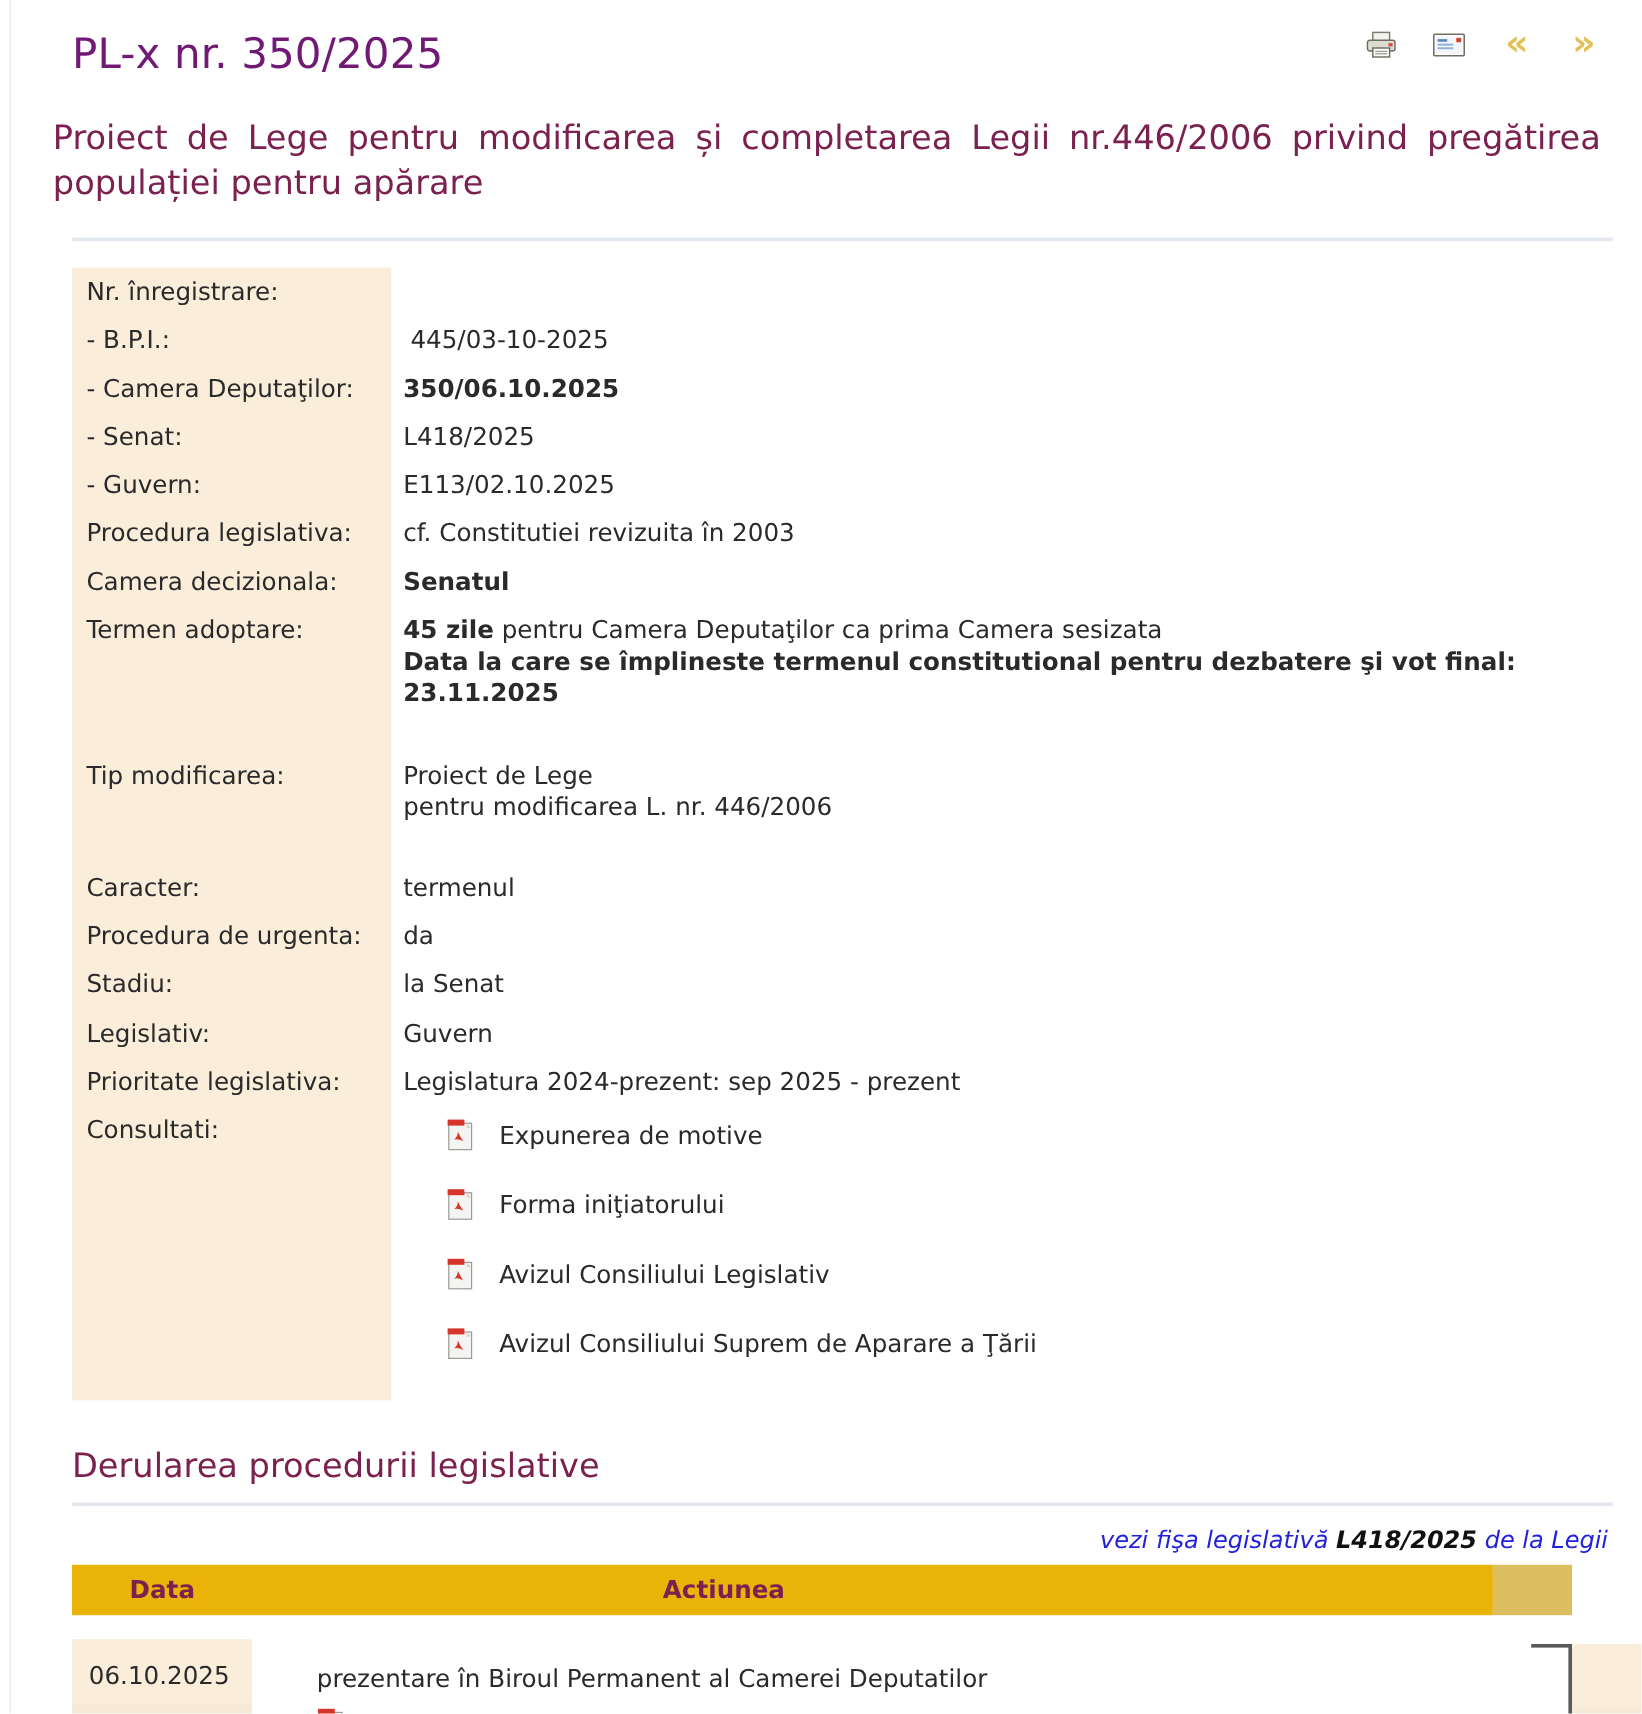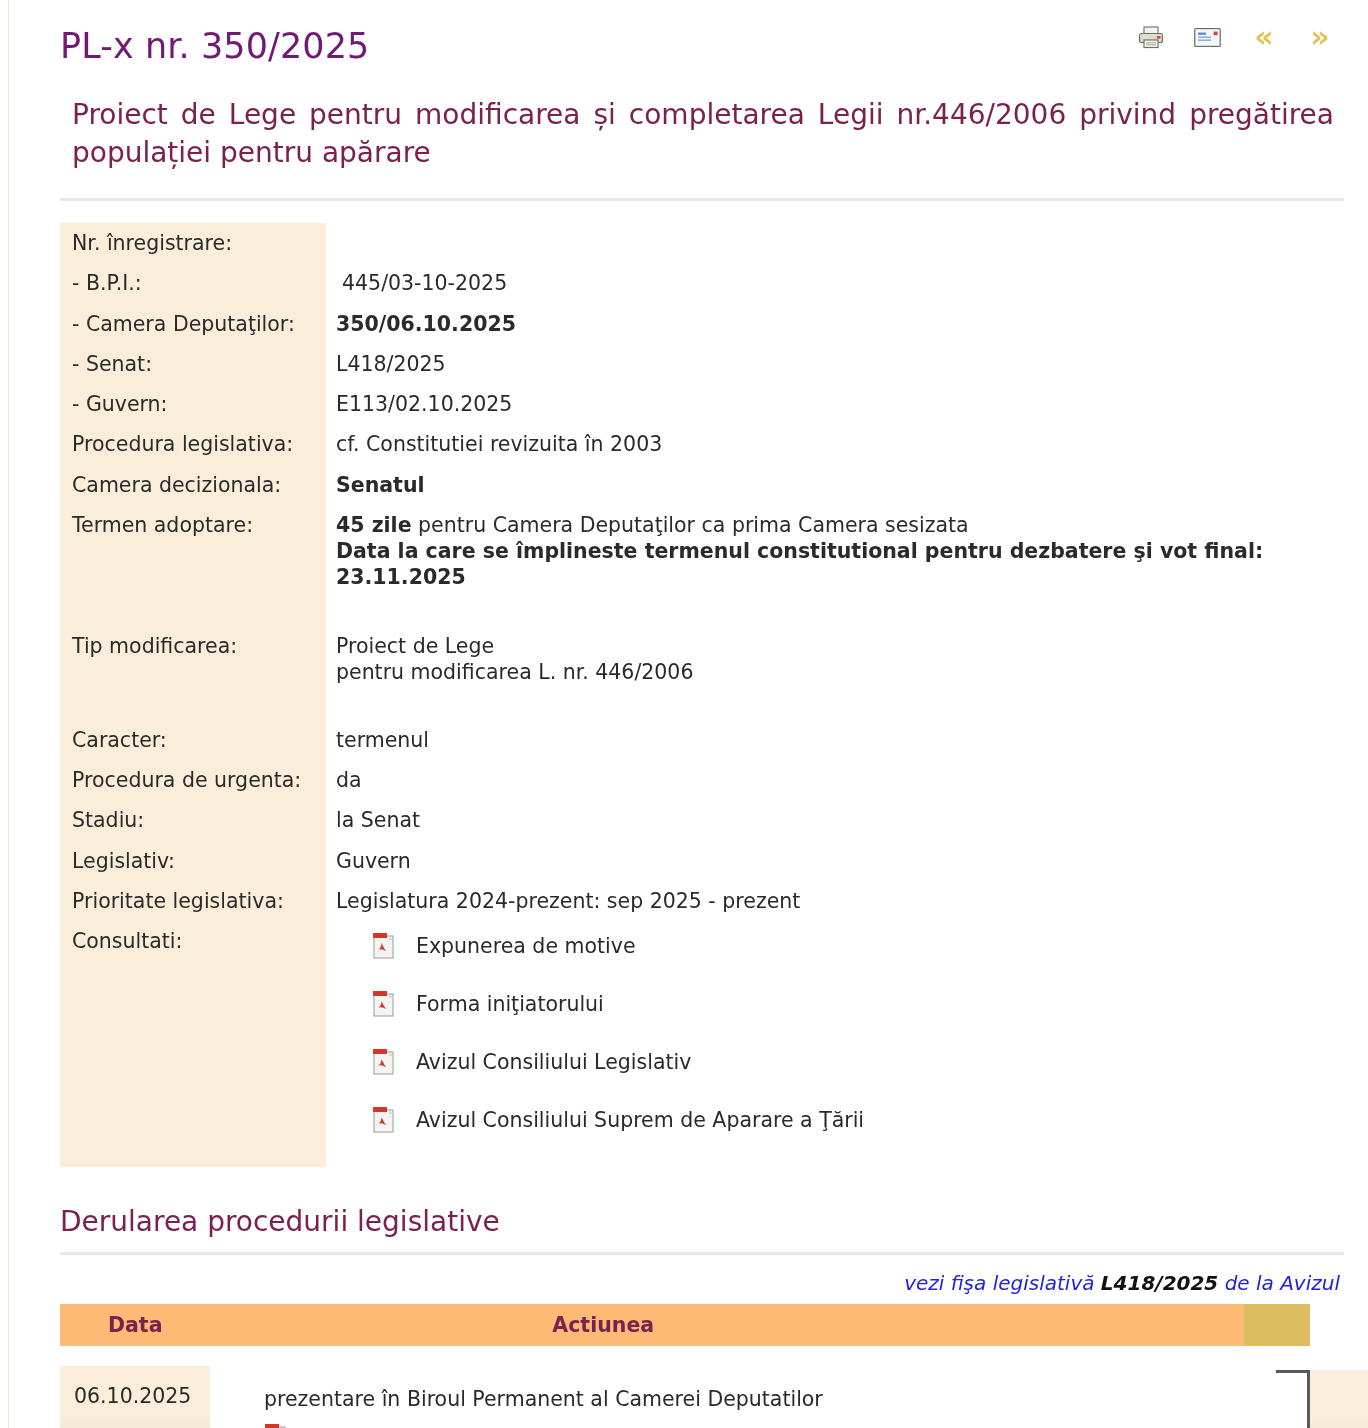--- a/index.html
+++ b/index.html
@@ -69,21 +69,21 @@
     font-size: 30px;
     line-height: 30px;
     color: #e3c05a;
     font-weight: 700;
     letter-spacing: -2px;
     font-family: "DejaVu Sans", "Liberation Sans", sans-serif;
   }
 
   
   .doc-title {
-    margin: 0 12px 0 32px;
+    margin: 0 12px 0 4px;
     padding-bottom: 26px;
     font-size: 28px;
     line-height: 1.36;
     color: #7b2150;
     text-align: justify;
     text-justify: inter-word;
     font-weight: 400;
   }
   .rule {
     height: 3px;
@@ -172,21 +172,21 @@
     margin-left: 20px;
     margin-right: 0;
     position: relative;
   }
   .proc-head {
     display: grid;
     grid-template-columns: 1184px 66px 58px;
     height: 42px;
   }
   .th {
-    background: #fdba74;
+    background: #eab308;
     color: #7b2150;
     font-weight: bold;
     font-size: 20.5px;
     display: flex;
     align-items: center;
   }
   .th.data { padding-left: 48px; }
   .th.act  { justify-content: center; padding-right: 200px; }
   .th.blank { background: #ddbe5e; }
   .th.edge { background: transparent; }
@@ -379,21 +379,21 @@
         </div>
 
       </div>
     </div>
   </div>
 
   <div class="sect-title">Derularea procedurii legislative</div>
   <div class="rule2"></div>
 
   <div class="senat-link">
-    <span>vezi fişa legislativă </span><span class="bk">L418/2025</span><span> de la Avizul</span>
+    <span>vezi fişa legislativă </span><span class="bk">L418/2025</span><span> de la Legii</span>
   </div>
 
   <div class="proc-table">
     <div class="proc-head">
       <div class="th">
         <span class="th data">Data</span>
         <span class="th act" style="flex:1;">Actiunea</span>
       </div>
       <div class="th blank"></div>
       <div class="th edge"></div>

